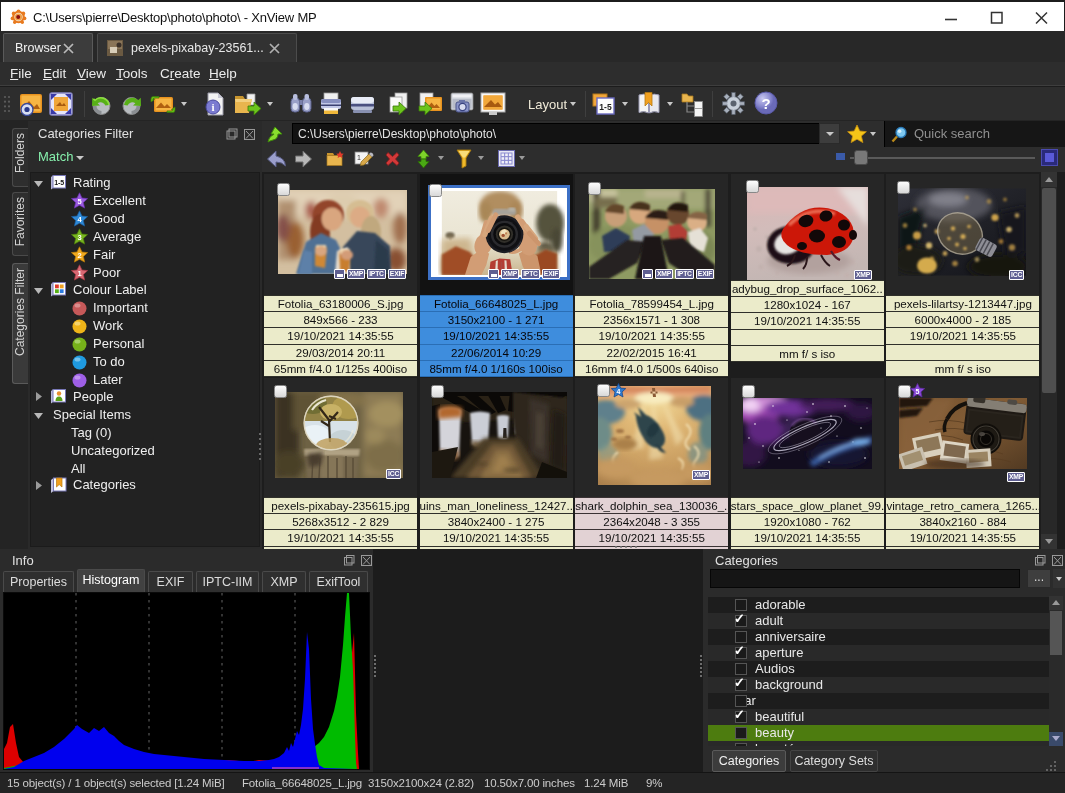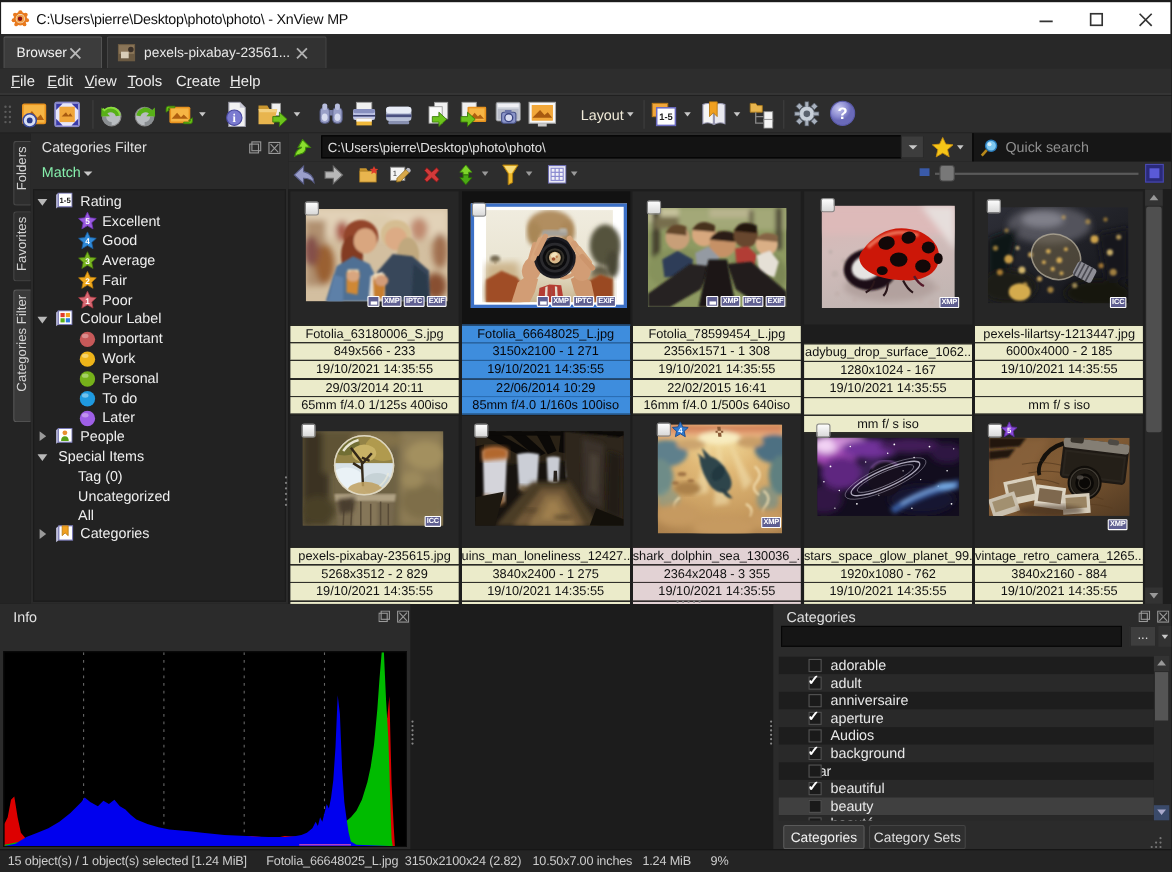--- a/index.html
+++ b/index.html
@@ -1140,21 +1140,21 @@
             <td>19/10/2021 14:35:55</td>
           </tr>
           <tr>
             <td>22/02/2015 16:41</td>
           </tr>
           <tr>
             <td>16mm f/4.0 1/500s 640iso</td>
           </tr>
         </tbody>
       </table>
-    <table class="itab" style="left:468.8px;top:140px;">
+    <table class="itab" style="left:468.8px;top:108px;">
         <tbody>
           <tr>
             <td>adybug_drop_surface_1062..</td>
           </tr>
           <tr>
             <td>1280x1024 - 167</td>
           </tr>
           <tr>
             <td>19/10/2021 14:35:55</td>
           </tr>
@@ -1279,20 +1279,28 @@
   </div>
 
   <div id="info" class="abs">
     <span class="phead">Info</span>
     <svg class="abs" style="left:344px;top:6px" width="28" height="12" viewBox="0 0 28 12">
       <rect x="0.5" y="2.5" width="7.5" height="7.5" fill="none" stroke="#9a9a9a"></rect>
         <rect x="2.5" y="0.5" width="7.5" height="7.5" fill="none" stroke="#9a9a9a"></rect>
       <rect x="17.5" y="0.5" width="10" height="10" fill="none" stroke="#9a9a9a"></rect>
         <path d="M19 2 L26 9.5 M26 2 L19 9.5" stroke="#9a9a9a"></path>
     </svg>
+    <div class="itabs abs" style="left:0;width:373px;">
+      <div class="itb abs" style="left:3px;width:71px;">Properties</div>
+      <div class="itb on abs" style="left:77px;width:68px;">Histogram</div>
+      <div class="itb abs" style="left:148px;width:45px;">EXIF</div>
+      <div class="itb abs" style="left:196px;width:63px;">IPTC-IIM</div>
+      <div class="itb abs" style="left:262px;width:44px;">XMP</div>
+      <div class="itb abs" style="left:309px;width:59px;">ExifTool</div>
+    </div>
     <div class="abs" style="left:3px;top:43px;width:367px;height:178px;background:#000;border:1px solid #0a0a0a;" id="histo">
       <svg width="365" height="176" viewBox="0 0 365 176">
         <g stroke="#bbbbbb" stroke-width="1" stroke-dasharray="2.5,4.5" opacity="0.55">
           <line x1="72" y1="0" x2="72" y2="176"></line>
             <line x1="145" y1="0" x2="145" y2="176"></line>
           <line x1="218" y1="0" x2="218" y2="176"></line>
             <line x1="291" y1="0" x2="291" y2="176"></line>
         </g>
         <path fill="#dd0000" d="M0 176 L0 156 L3 150 L6 134 L9 131 L12 150 L15 164 L20 170 L40 170 L60 168 L80 169 L100 170 L150 171 L175 169 L195 167 L205 168 L225 167 L245 169 L255 167 L270 168 L280 167 L285 166 L290 165 L295 163 L300 161 L305 158 L310 155 L315 151 L320 146 L325 139 L330 128 L333 118 L336 104 L338 88 L340 98 L342 104 L344 88 L346 52 L348 60 L350 40 L352 120 L354 160 L355 176 Z"></path>
         <path fill="#00bb00" d="M0 176 L0 175 L5 174 L10 173 L15 172 L20 170 L25 168 L30 166 L35 165 L40 164 L45 161 L50 160 L55 162 L60 163 L70 164 L80 165 L90 166 L100 166 L120 167 L140 168 L160 168 L180 169 L200 169 L220 170 L240 170 L260 169 L270 167 L280 166 L285 165 L290 164 L295 162 L300 160 L305 158 L310 154 L315 150 L320 144 L325 134 L330 118 L333 104 L336 84 L339 52 L341 24 L343 0 L345 0 L347 44 L349 78 L350 108 L351 144 L352 170 L353 176 Z"></path>
@@ -1318,21 +1326,21 @@
       </div>
     <div id="clist" class="abs" style="left:0;top:47px;width:362px;height:150px;overflow:hidden;">
       <div class="crow" style="top:1px;background:#1d1d1d;"><div class="cbox"></div><span style="margin-left:47px;">adorable</span></div>
       <div class="crow" style="top:17px;background:#292929;"><div class="cbox"></div><span class="ctick">✓</span><span style="margin-left:47px;">adult</span></div>
       <div class="crow" style="top:33px;background:#1d1d1d;"><div class="cbox"></div><span style="margin-left:47px;">anniversaire</span></div>
       <div class="crow" style="top:49px;background:#292929;"><div class="cbox"></div><span class="ctick">✓</span><span style="margin-left:47px;">aperture</span></div>
       <div class="crow" style="top:65px;background:#1d1d1d;"><div class="cbox"></div><span style="margin-left:47px;">Audios</span></div>
       <div class="crow" style="top:81px;background:#292929;"><div class="cbox"></div><span class="ctick">✓</span><span style="margin-left:47px;">background</span></div>
       <div class="crow" style="top:97px;background:#1d1d1d;"><div class="cbox"></div><span style="margin-left:29px;">bar</span></div>
       <div class="crow" style="top:113px;background:#292929;"><div class="cbox"></div><span class="ctick">✓</span><span style="margin-left:47px;">beautiful</span></div>
-      <div class="crow" style="top:129px;background:#404040;"><div class="cbox"></div><span style="margin-left:47px;">beauty</span></div>
+      <div class="crow" style="top:129px;background:#4d7c0f;"><div class="cbox"></div><span style="margin-left:47px;">beauty</span></div>
       <div class="crow" style="top:145px;background:#292929;"><div class="cbox"></div><span style="margin-left:47px;">beauté</span></div>
       <div class="abs" style="left:346px;top:0;width:14px;height:150px;background:#2a2a2a;">
         <div class="abs" style="left:0;top:0;width:14px;height:14px;background:#333;">
             <div style="margin:4px auto 0;width:0;height:0;border-left:4px solid transparent;border-right:4px solid transparent;border-bottom:5px solid #999;"></div>
           </div>
         <div class="abs" style="left:1px;top:15px;width:12px;height:44px;background:#555;"></div>
         <div class="abs" style="left:0;top:136px;width:14px;height:14px;background:#3a4a6a;">
             <div style="margin:4px auto 0;width:0;height:0;border-left:4px solid transparent;border-right:4px solid transparent;border-top:5px solid #aac;"></div>
           </div>
       </div>

